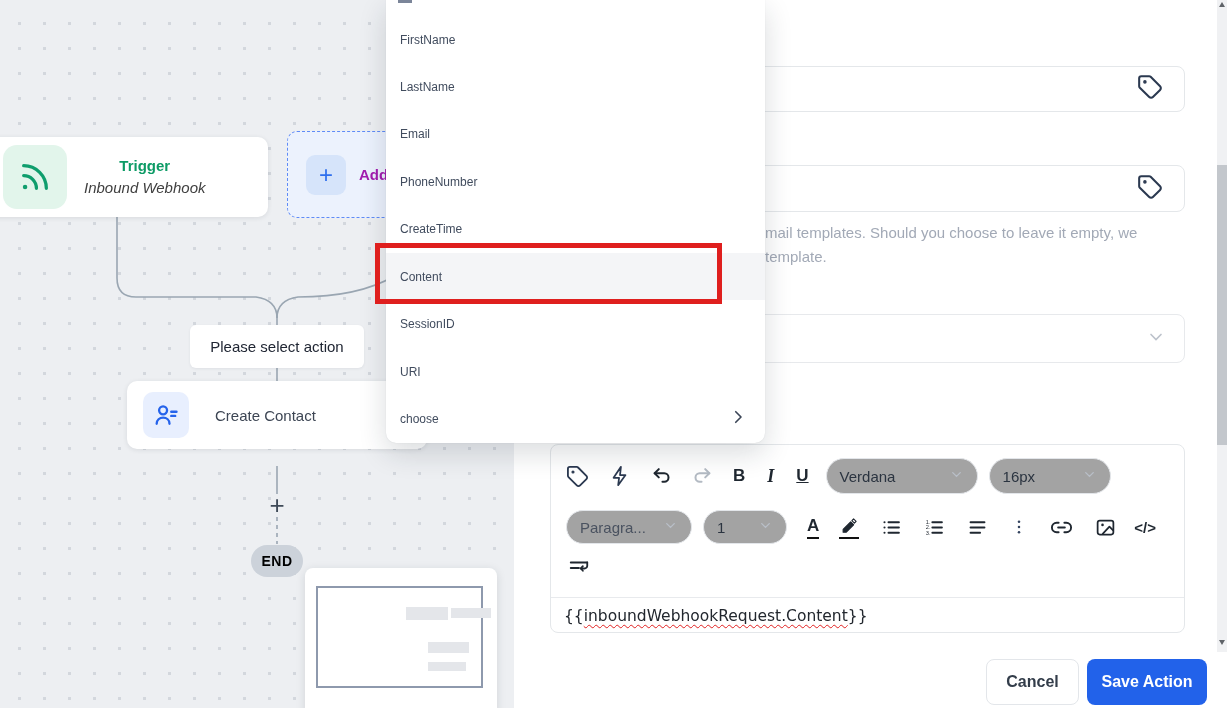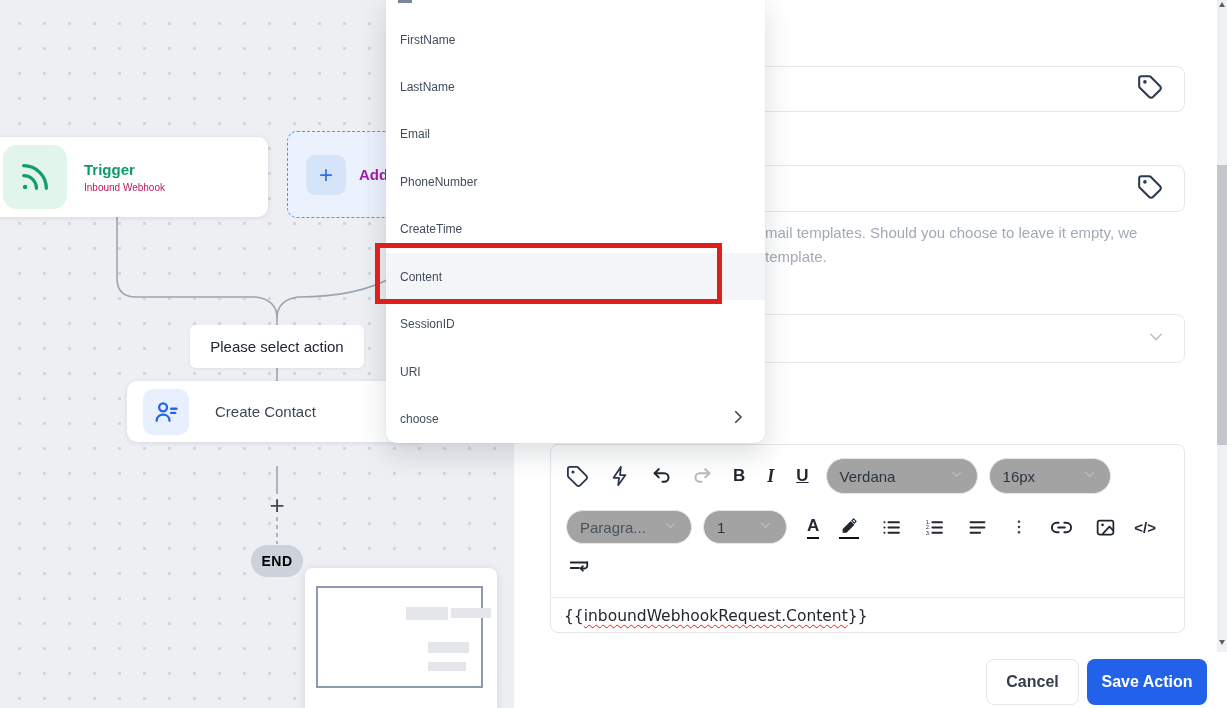--- a/index.html
+++ b/index.html
@@ -13,34 +13,34 @@
     background-image:radial-gradient(#d3d7dd 1.7px, transparent 1.8px);
     background-size:25px 25px; background-position:7px 11px;
   }
   #edges { left:0; top:0; width:514px; height:708px; pointer-events:none; }
 
   .node { background:#fff; border-radius:10px; box-shadow:0 1px 5px rgba(27,36,50,.10); display:flex; align-items:center; }
   #trigger-node { left:-50px; top:137px; width:318px; height:80px; padding-left:53px; }
   .node-icon { width:64px; height:64px; border-radius:14px; display:flex; align-items:center; justify-content:center; flex:0 0 auto; }
   #trigger-icon { background:#e2f5eb; color:#0f9e6d; }
   #trigger-texts { margin-left:17px; line-height:1.45; }
-  #trigger-title { color:#0d9b66; font-weight:bold; font-size:15px; }
-  #trigger-sub { color:#be185d; font-size:10px; }
+  #trigger-title { color:#0d9b66; font-weight:bold; font-size:15px;text-align:center; }
+  #trigger-sub { color:#404040; font-size:15px;font-style:italic; }
 
   #add-node { left:287px; top:131px; width:200px; height:87px; background:#ecf2fd;
     border:1.6px dashed #5f8bf7; border-radius:10px; display:flex; align-items:center; padding-left:18px; }
   #add-plus-box { width:40px; height:40px; border-radius:9px; background:#d6e4fa; color:#2f6fed;
     display:flex; align-items:center; justify-content:center; font-size:24px; font-weight:400; }
   #add-label { margin-left:13px; color:#a21caf; font-weight:bold; font-size:15px; }
 
   #action-label { left:190px; top:325px; width:174px; height:43px; background:#fff; border-radius:6px;
     box-shadow:0 1px 3px rgba(27,36,50,.07); display:flex; align-items:center; justify-content:center;
     color:#202633; font-size:15px; }
 
-  #contact-node { left:127px; top:381px; width:300px; height:61px; padding-left:16px; }
+  #contact-node { left:127px; top:381px; width:300px; height:68px; padding-left:16px; }
   #contact-icon { width:46px; height:46px; border-radius:10px; background:#e8effe; color:#2563eb;
     display:flex; align-items:center; justify-content:center; }
   #contact-label { margin-left:26px; color:#3d4654; font-size:15px; }
 
   #plus-glyph { left:263px; top:491px; width:28px; height:28px; color:#3f4a58; font-size:26px; font-weight:300;
     display:flex; align-items:center; justify-content:center; cursor:pointer; }
   #end-pill { left:251px; top:545px; width:52px; height:32px; background:#ccd2da; border-radius:16px;
     display:flex; align-items:center; justify-content:center; color:#000000; font-size:14px; font-weight:bold; letter-spacing:.5px; }
 
   #minimap { left:305px; top:568px; width:192px; height:150px; background:#fff; border-radius:8px;

